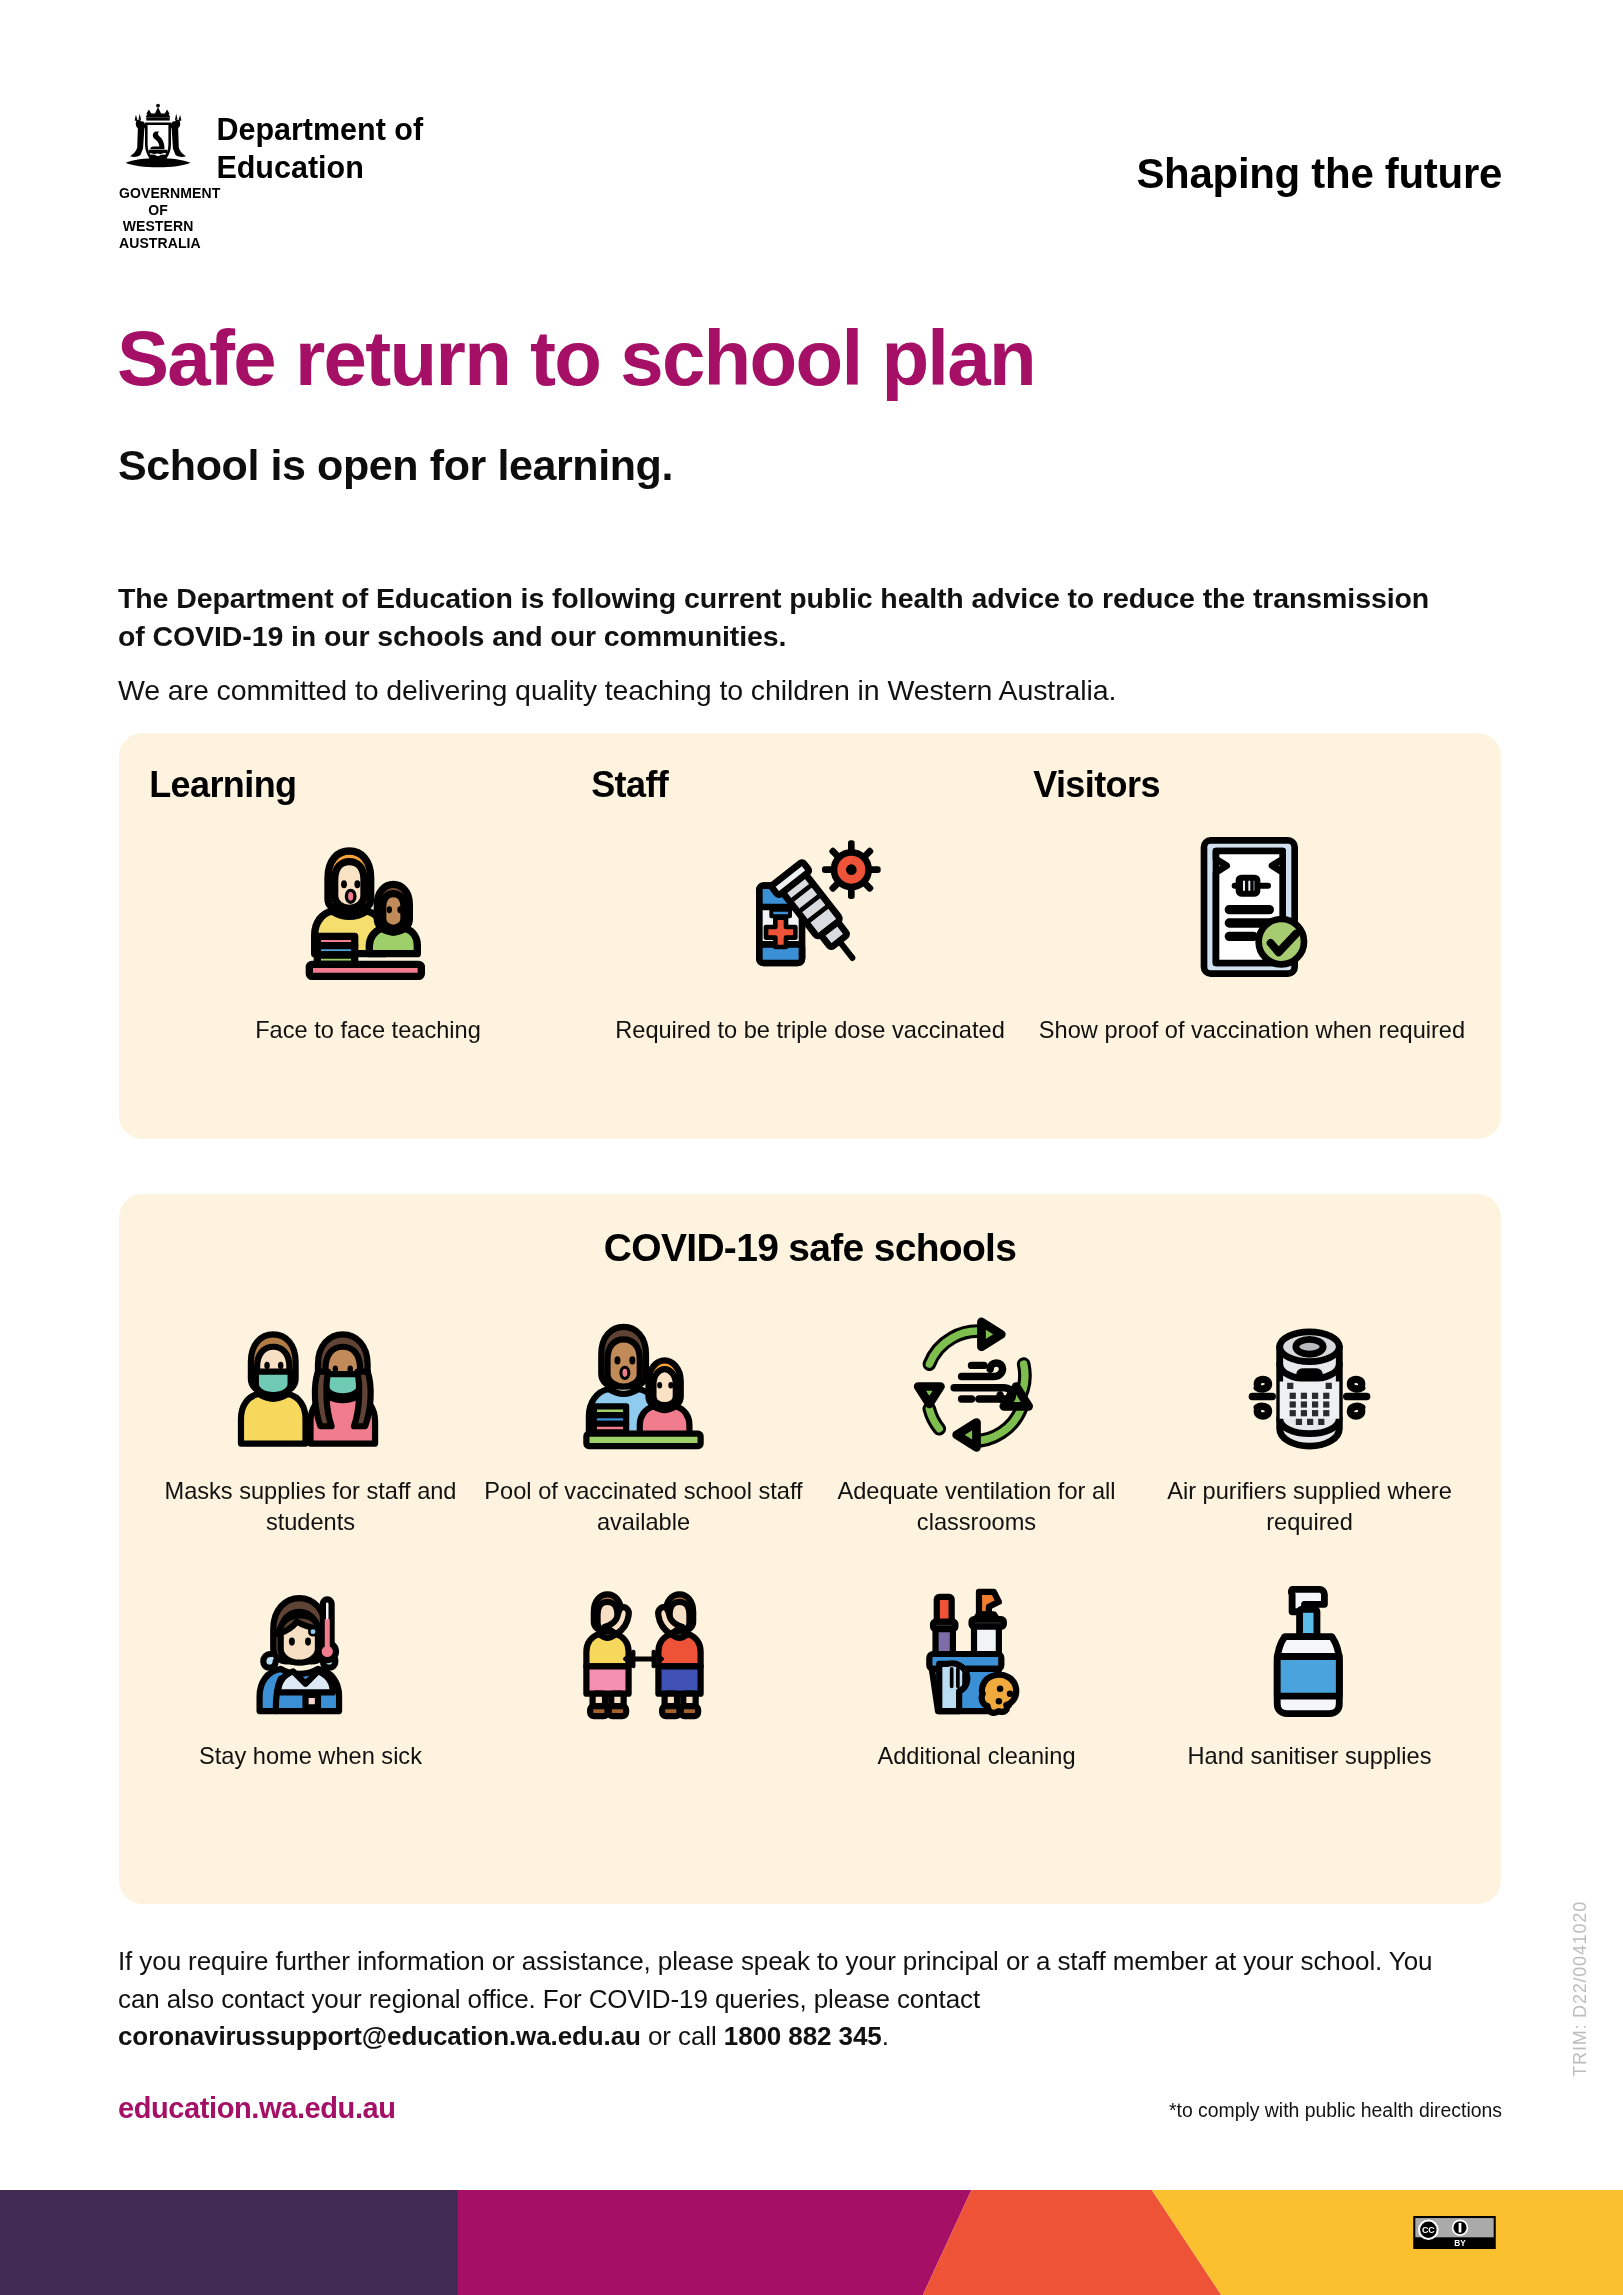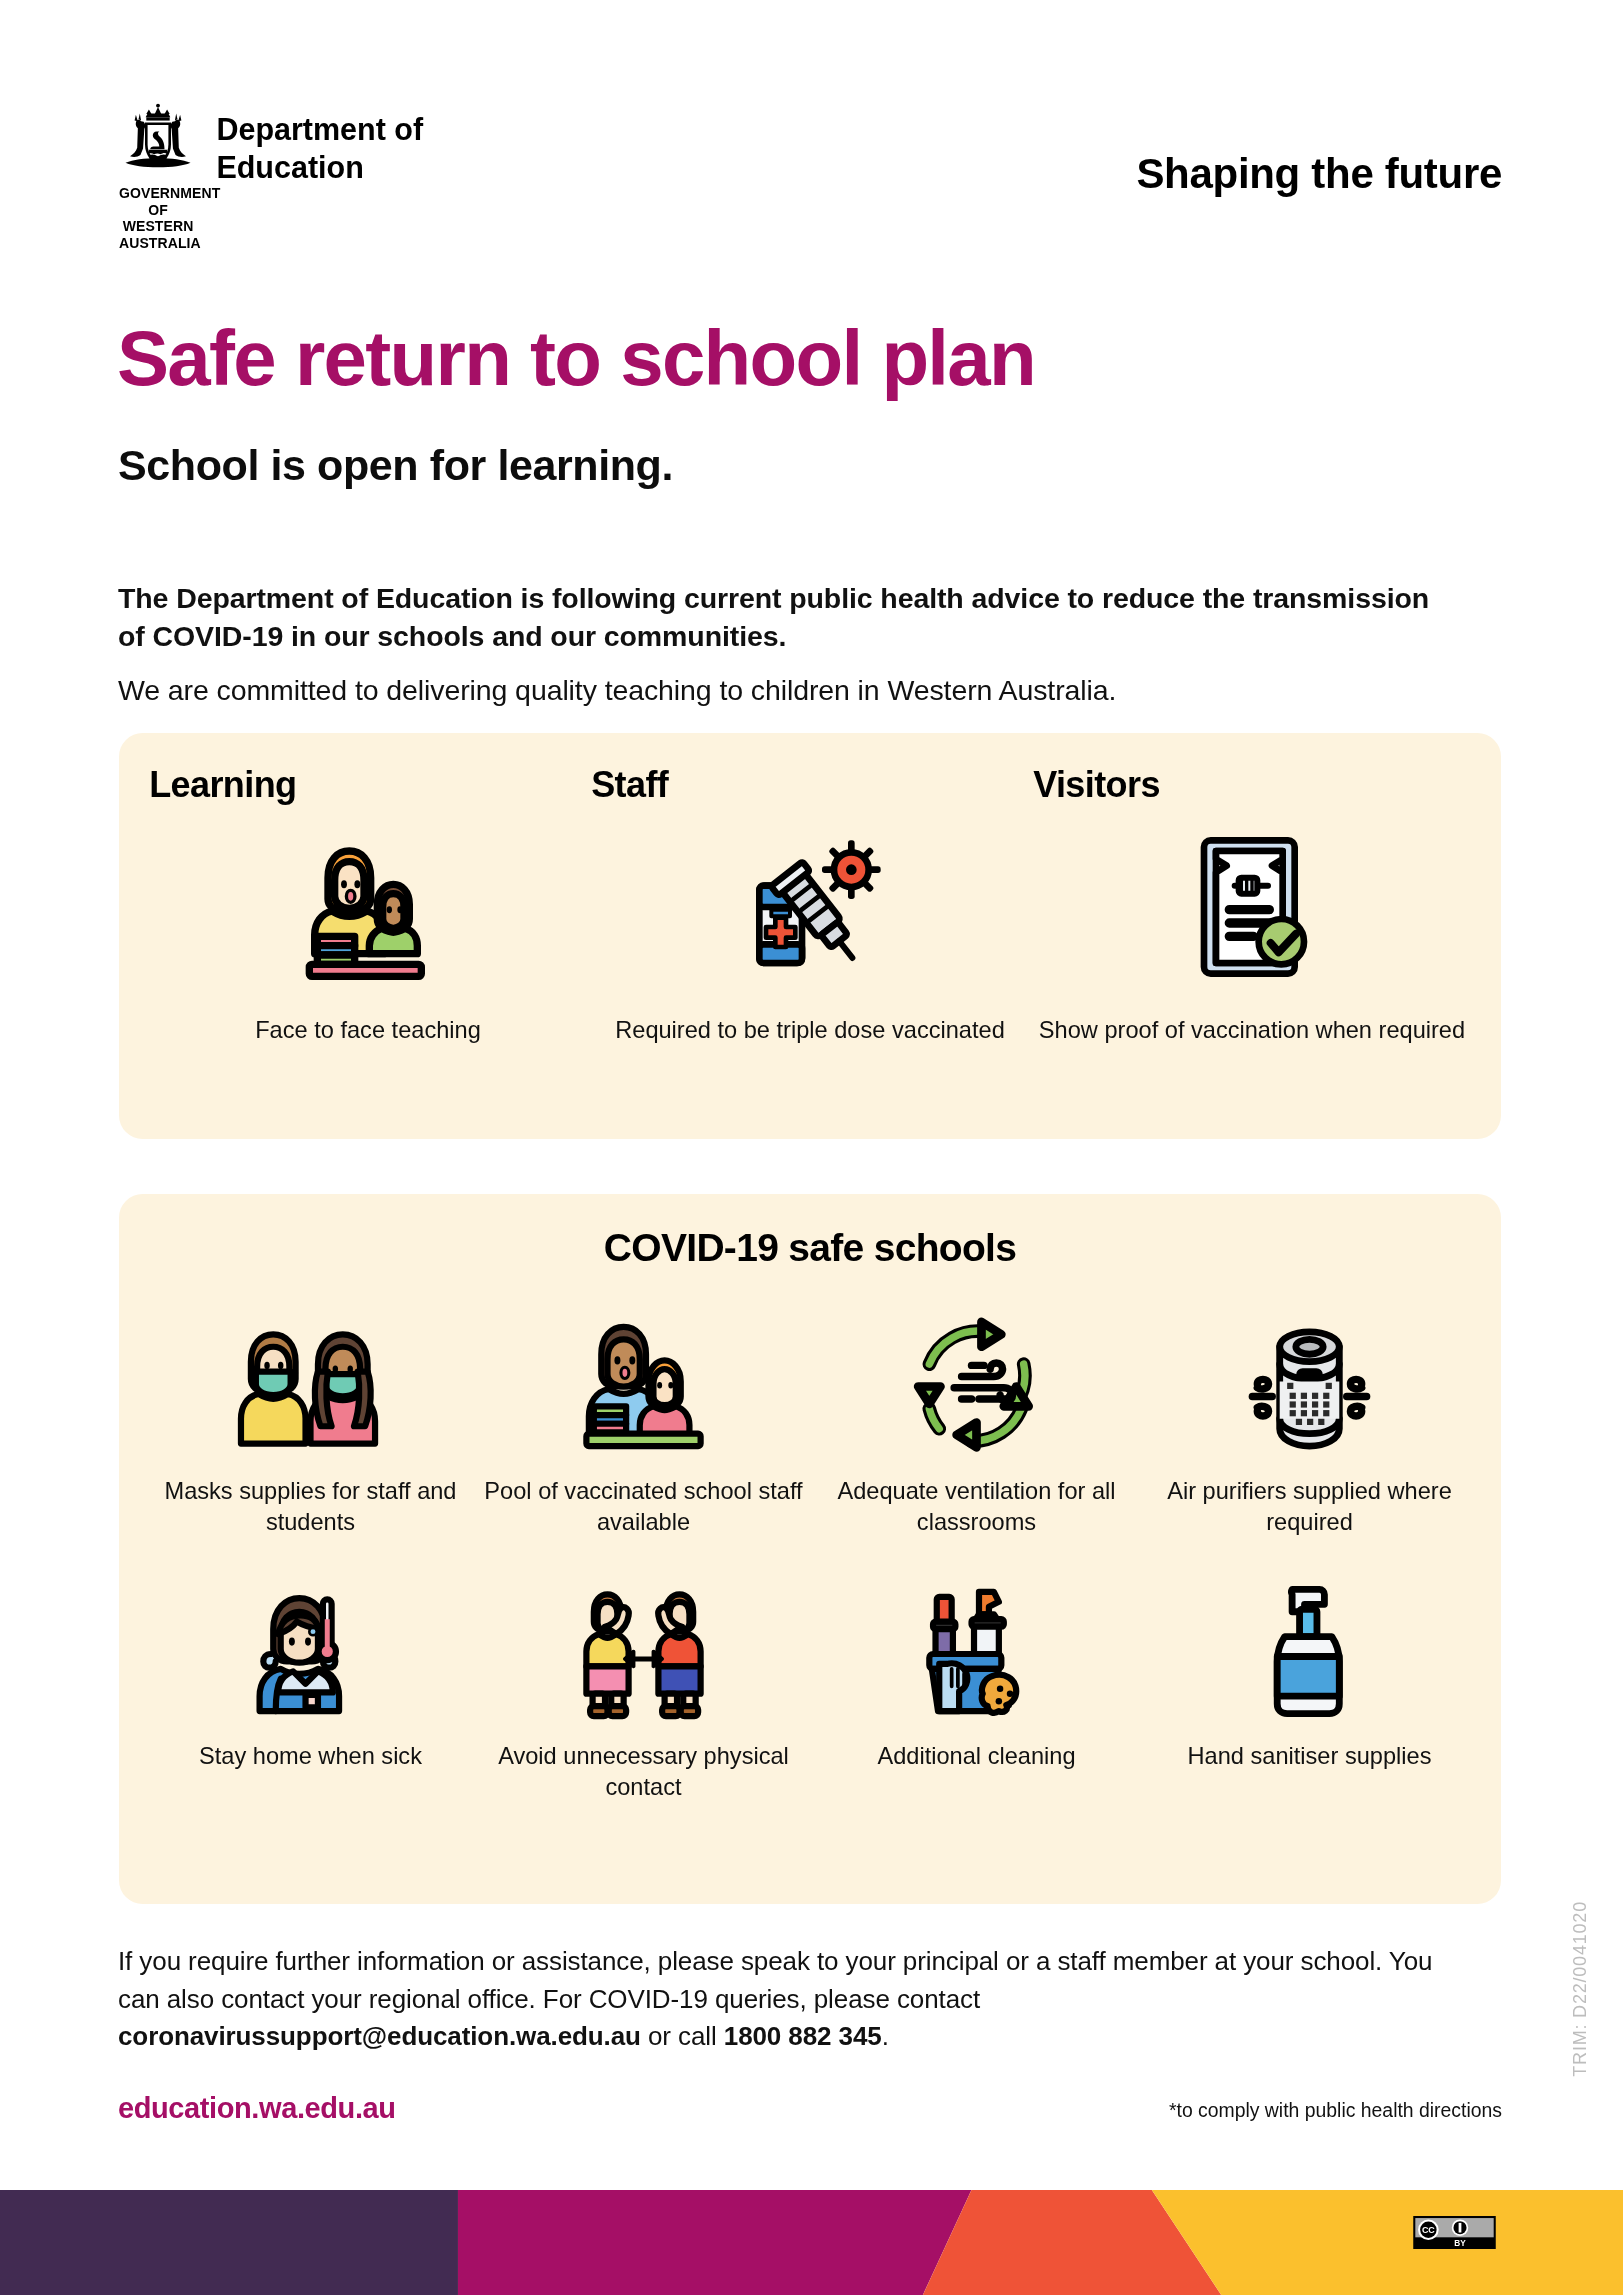--- a/index.html
+++ b/index.html
@@ -411,21 +411,20 @@
               <rect x="92" y="94" width="10" height="14" rx="2" fill="#F6DFC3"></rect>
               <rect x="75" y="104" width="14" height="8" rx="3" fill="#A4632C"></rect>
               <rect x="90" y="104" width="14" height="8" rx="3" fill="#A4632C"></rect>
             </g>
             <g fill="#000">
               <path d="M52 66 l0 -6 l-7 6 l7 6 z M68 66 l0 -6 l7 6 l-7 6 z" stroke="#000" stroke-width="3" stroke-linejoin="round"></path>
               <rect x="50" y="64" width="20" height="4" rx="2"></rect>
             </g>
           </svg>
         </div>
-        <div class="cap">Avoid unnecessary physical contact</div>
       </div>
 
       <div class="cell">
         <div class="art">
           <svg width="149" height="149" viewBox="0 0 120 120">
             <g stroke="#000" stroke-width="5" stroke-linejoin="round" stroke-linecap="round">
               <rect x="28" y="16" width="12" height="22" rx="2" fill="#EF5337"></rect>
               <path d="M27 38 h14 l0 26 l-14 0 z" fill="#7E6CA8"></path>
               <rect x="25" y="36" width="18" height="6" rx="2" fill="#2b2b2b"></rect>
               <path d="M62 12 h12 l4 8 l-8 4 l0 6 l-8 0 z" fill="#F07C2E"></path>

